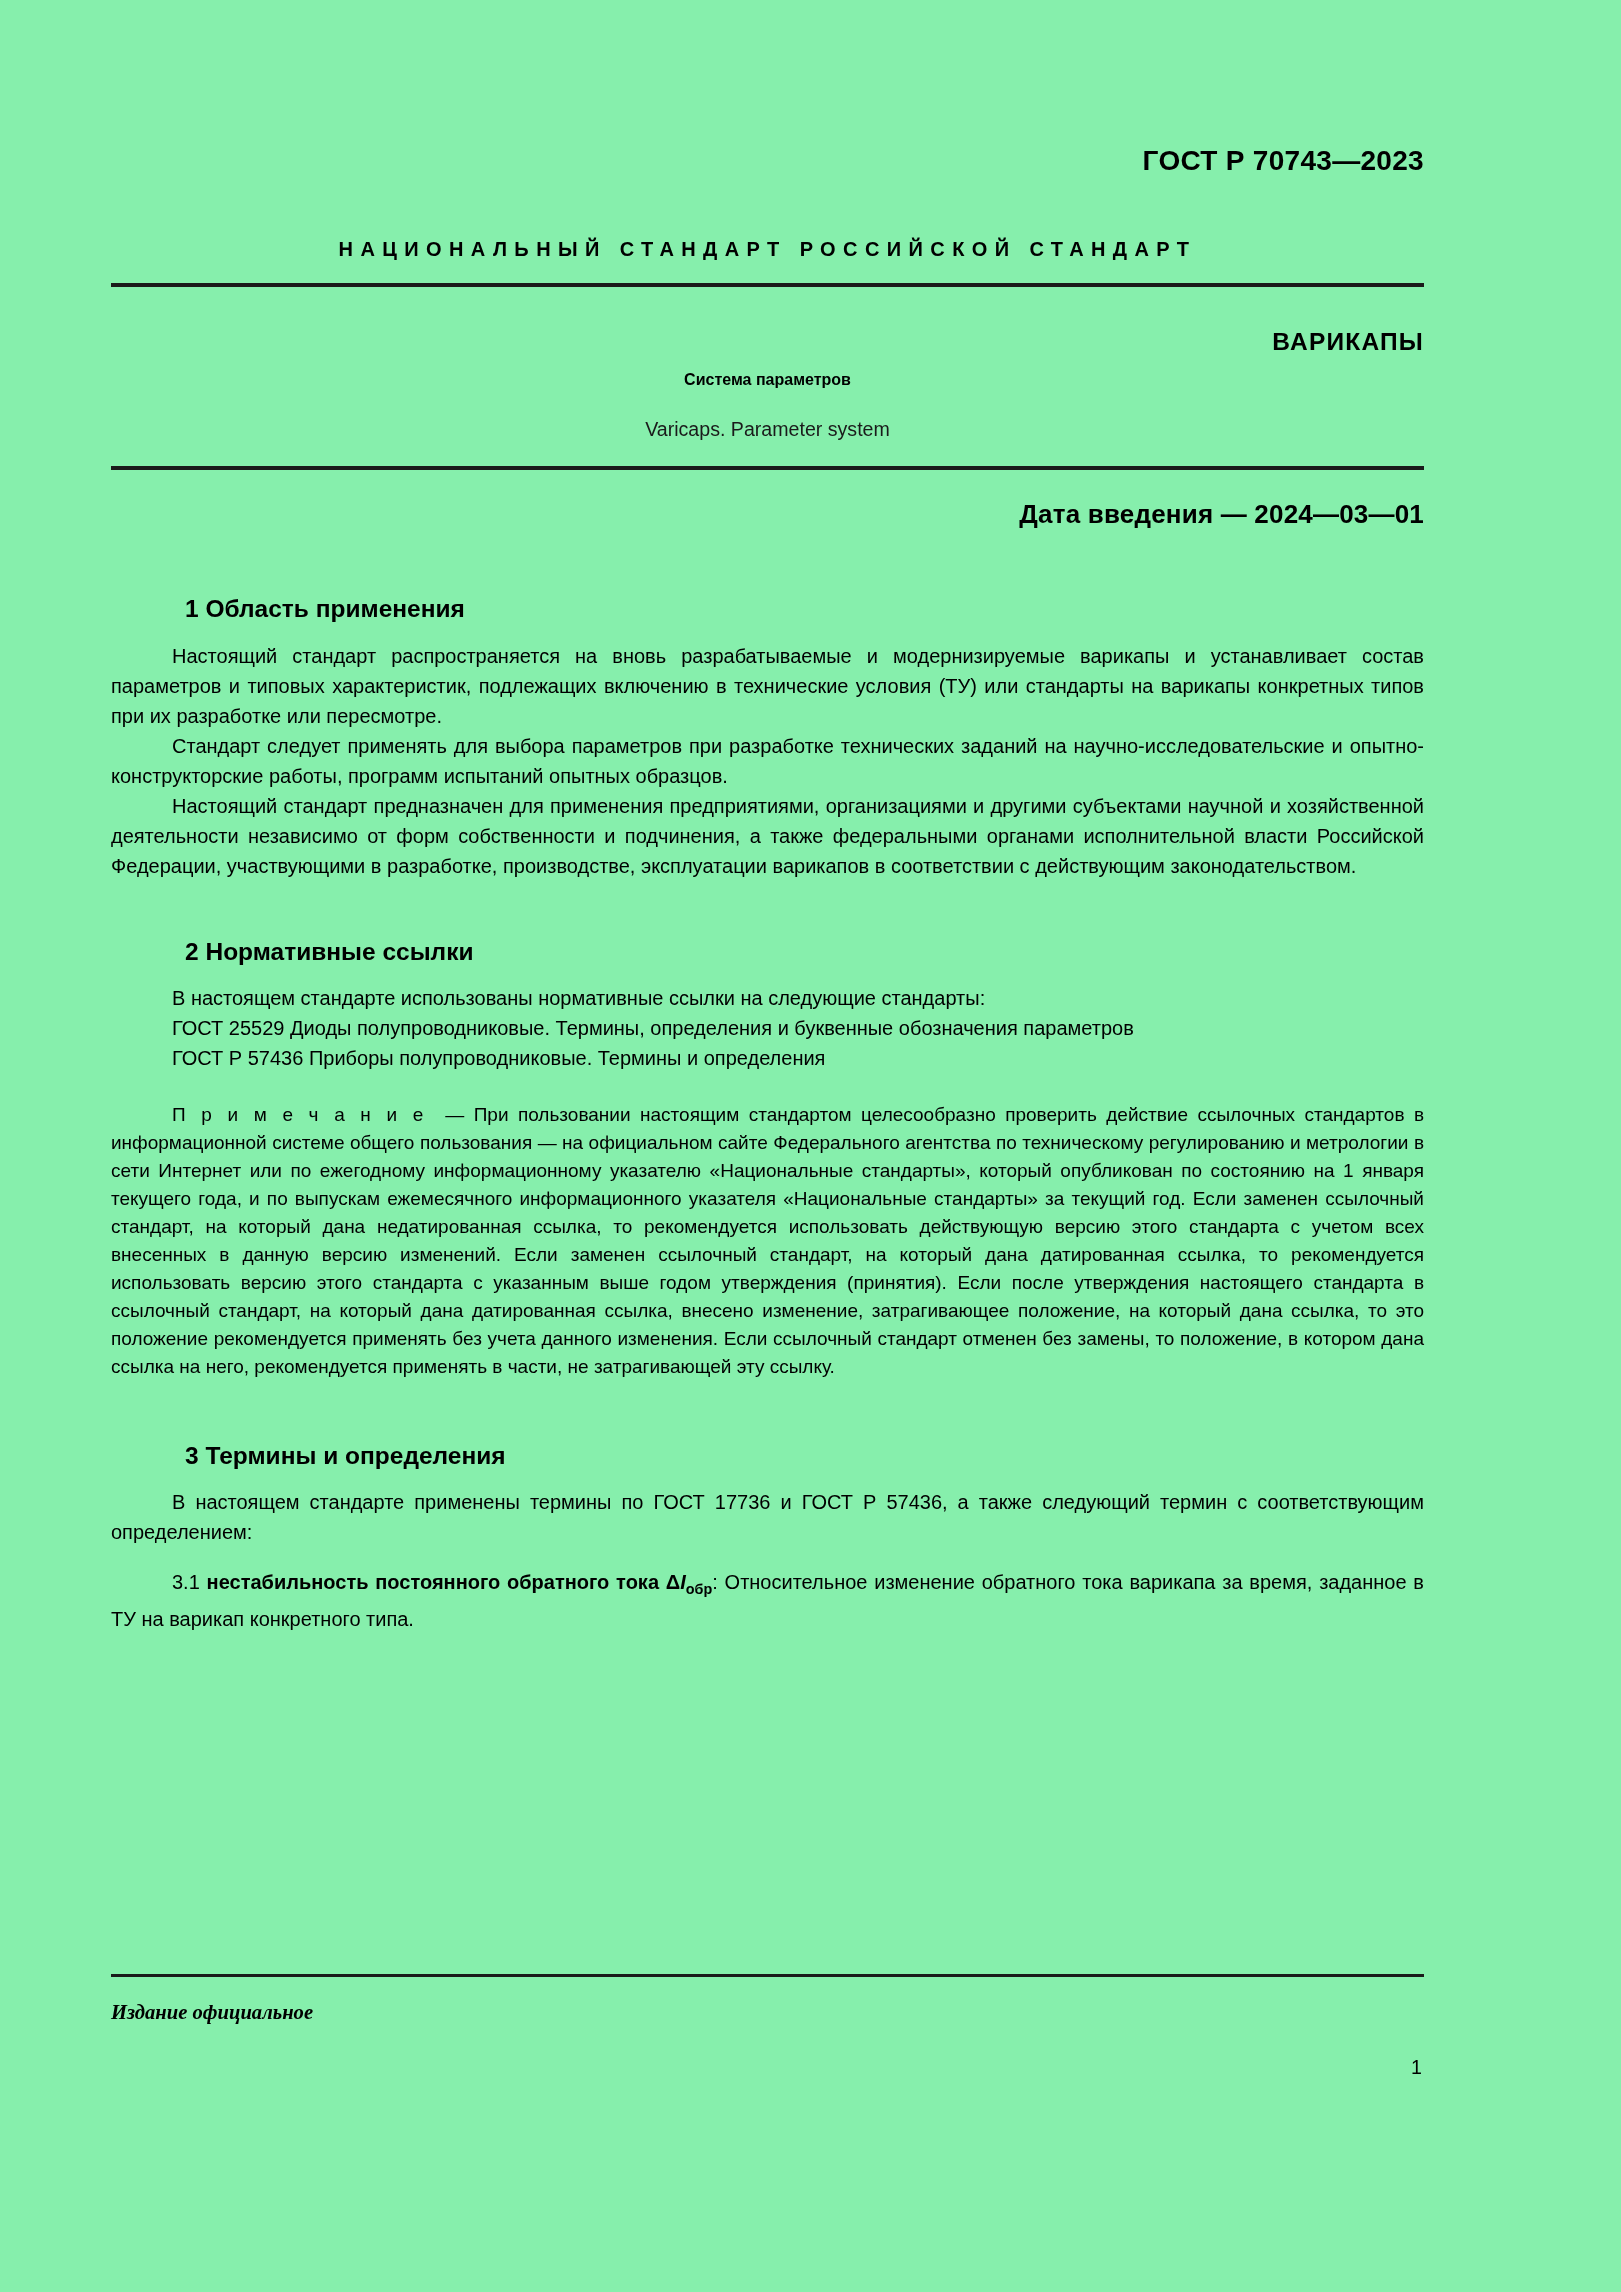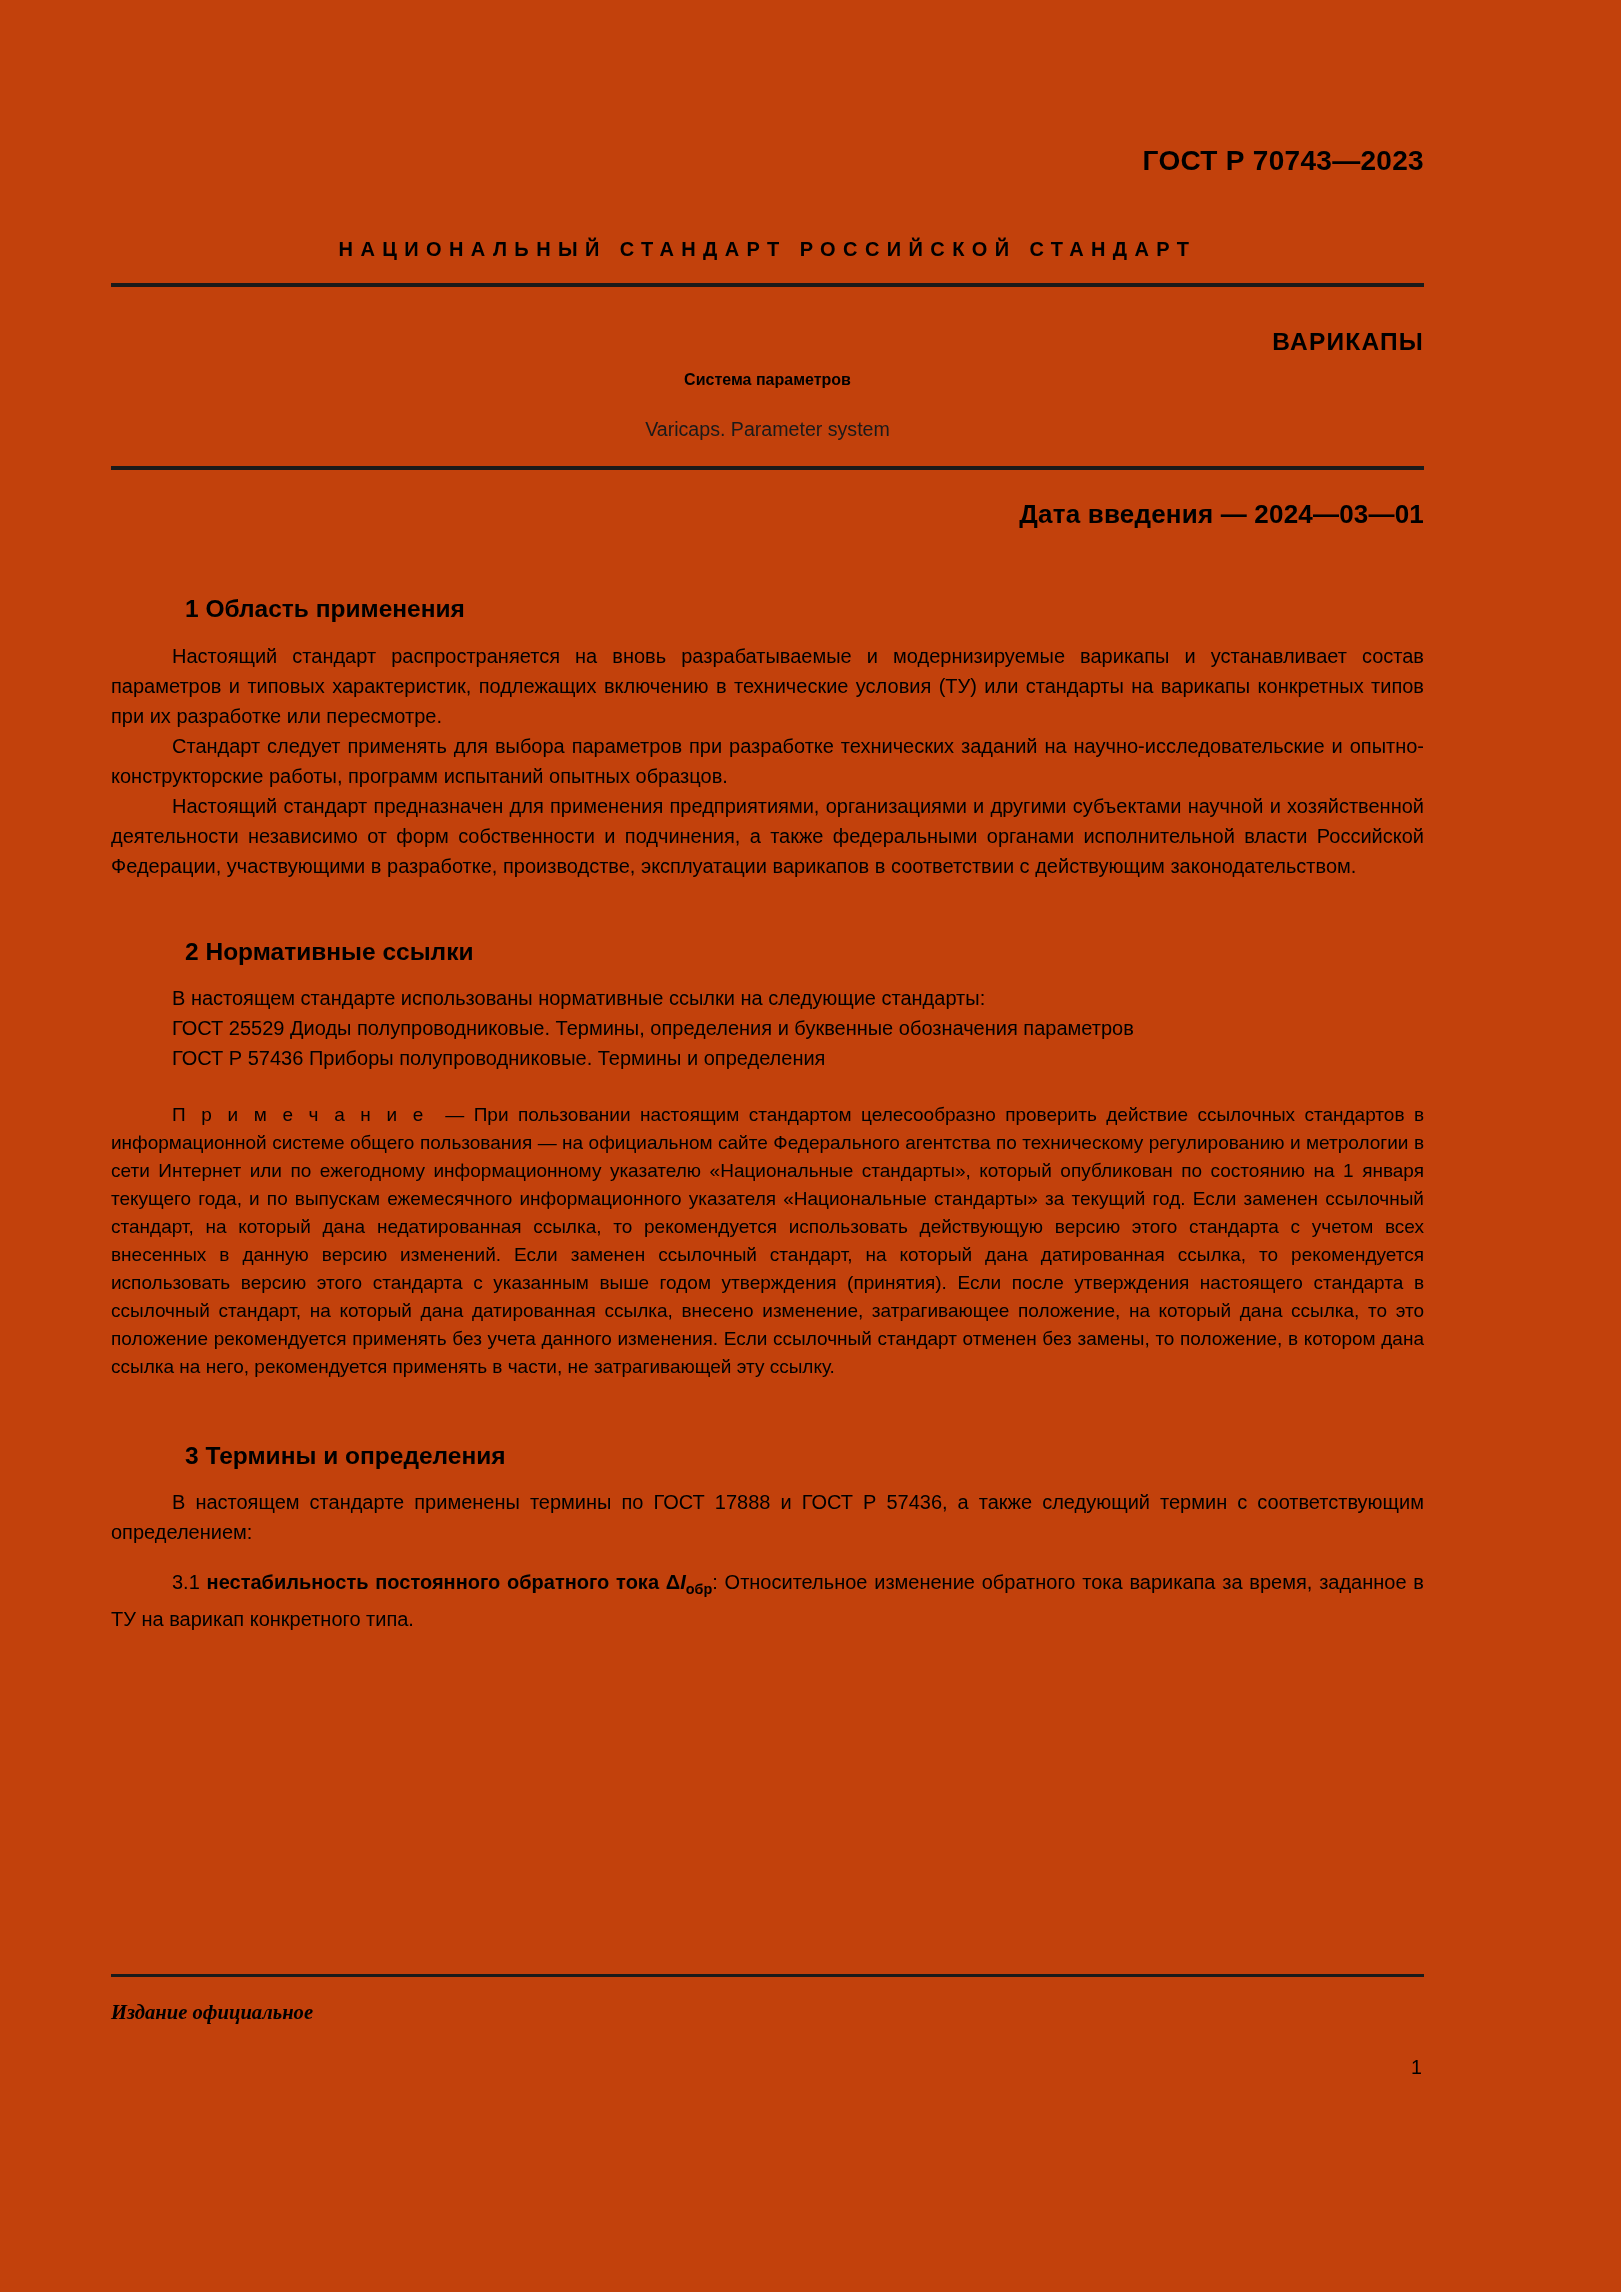--- a/index.html
+++ b/index.html
@@ -8,21 +8,21 @@
     background: #ffffff;
   }
   body {
     font-family: "Liberation Sans", sans-serif;
     color: #000000;
   }
   .page {
     position: relative;
     width: 1621px;
     height: 2293px;
-    background: #c2410c;
+    background: #86efac;
     box-sizing: border-box;
     padding: 0;
     overflow: hidden;
   }
   .content {
     position: absolute;
     left: 111px;
     top: 0;
     width: 1313px;
     height: 2293px;
@@ -163,21 +163,21 @@
       <p class="indent">В настоящем стандарте использованы нормативные ссылки на следующие стандарты:</p>
       <p class="indent">ГОСТ 25529 Диоды полупроводниковые. Термины, определения и буквенные обозначения параметров</p>
       <p class="indent">ГОСТ Р 57436 Приборы полупроводниковые. Термины и определения</p>
       <div class="note-block">
         <p class="indent"><span class="note-label">П р и м е ч а н и е</span>&nbsp; <span>— При пользовании настоящим стандартом целесообразно проверить действие ссылочных стандартов в информационной системе общего пользования — на официальном сайте Федерального агентства по техническому регулированию и метрологии в сети Интернет или по ежегодному информационному указателю «Национальные стандарты», который опубликован по состоянию на 1 января текущего года, и по выпускам ежемесячного информационного указателя «Национальные стандарты» за текущий год. Если заменен ссылочный стандарт, на который дана недатированная ссылка, то рекомендуется использовать действующую версию этого стандарта с учетом всех внесенных в данную версию изменений. Если заменен ссылочный стандарт, на который дана датированная ссылка, то рекомендуется использовать версию этого стандарта с указанным выше годом утверждения (принятия). Если после утверждения настоящего стандарта в ссылочный стандарт, на который дана датированная ссылка, внесено изменение, затрагивающее положение, на который дана ссылка, то это положение рекомендуется применять без учета данного изменения. Если ссылочный стандарт отменен без замены, то положение, в котором дана ссылка на него, рекомендуется применять в части, не затрагивающей эту ссылку.</span></p>
       </div>
     </div>
 
     <div class="section-head sec3">3  Термины и определения</div>
     <div class="body-block">
-      <p class="indent">В настоящем стандарте применены термины по ГОСТ 17888 и ГОСТ Р 57436, а также следующий термин с соответствующим определением:</p>
+      <p class="indent">В настоящем стандарте применены термины по ГОСТ 17736 и ГОСТ Р 57436, а также следующий термин с соответствующим определением:</p>
       <p class="indent p3-gap"><span>3.1</span>&nbsp;<b>нестабильность постоянного обратного тока</b><b>&nbsp;<span>Δ</span><span class="ital">I</span><sub>обр</sub></b><span>: Относительное изменение обратного тока варикапа за время, заданное в ТУ на варикап конкретного типа.</span></p>
     </div>
 
     <div class="footer-rule"></div>
     <div class="footer-text">Издание официальное</div>
     <div class="page-num">1</div>
 
   </div>
 </div>
 

